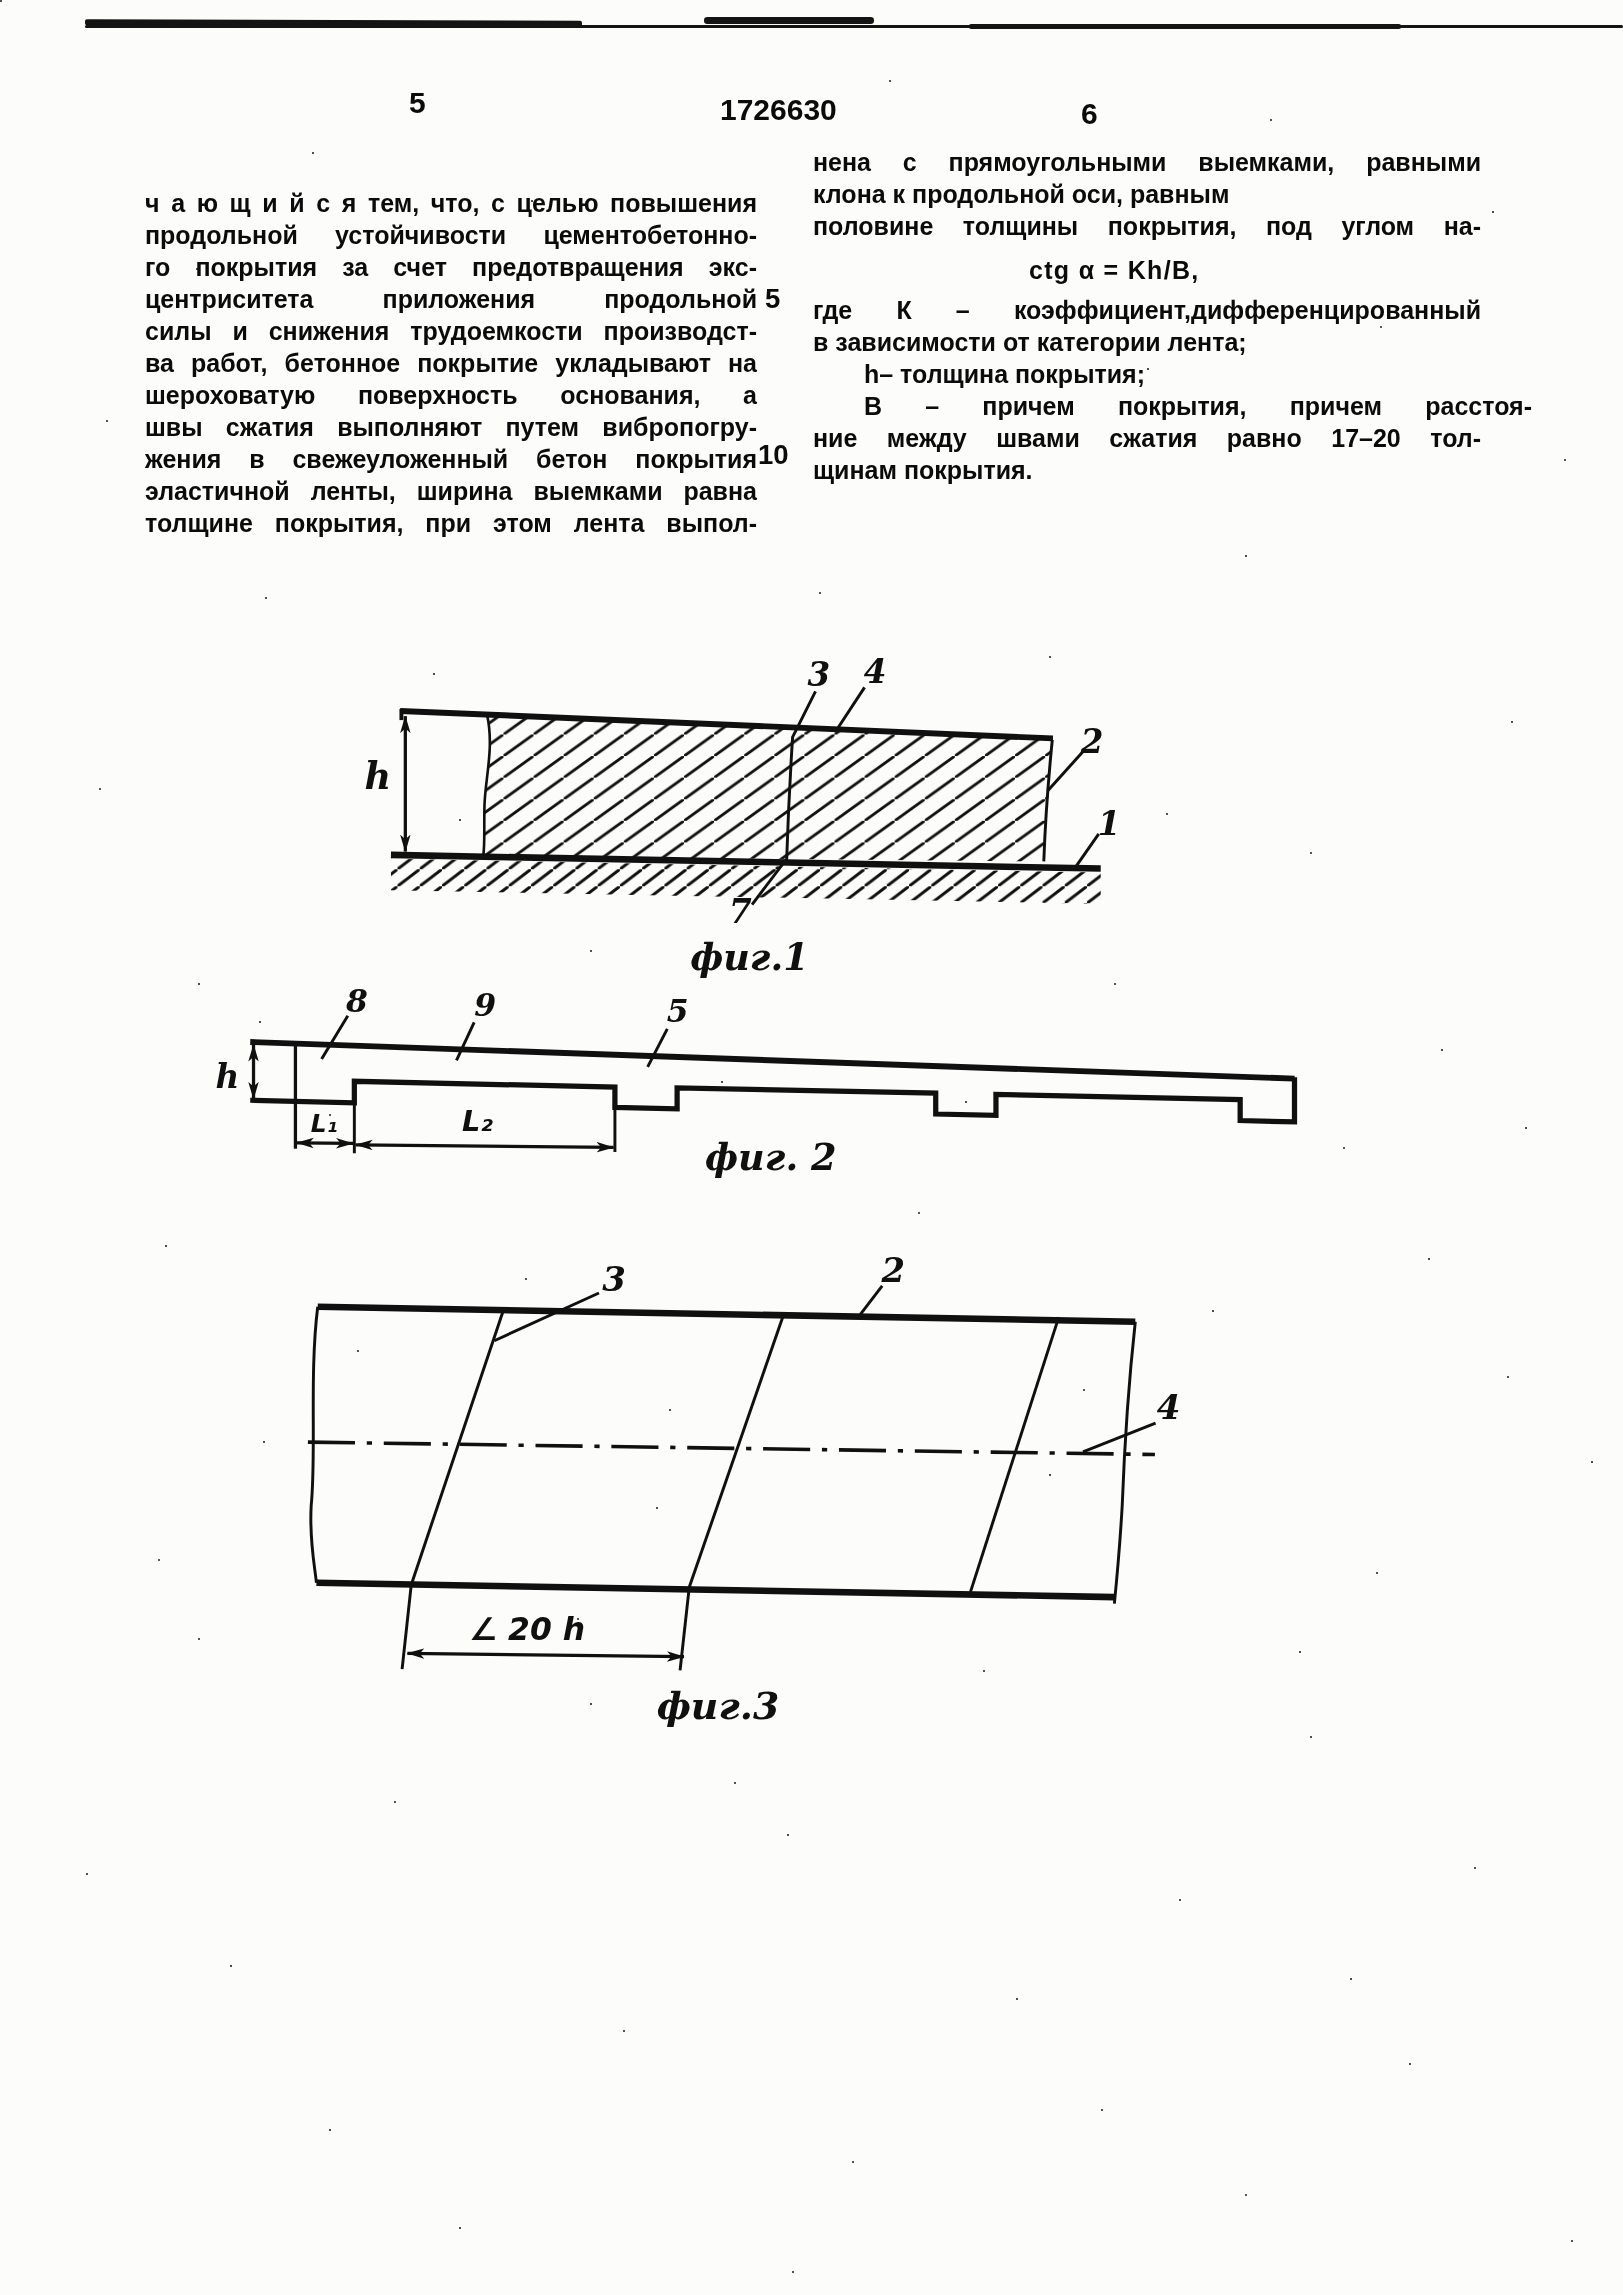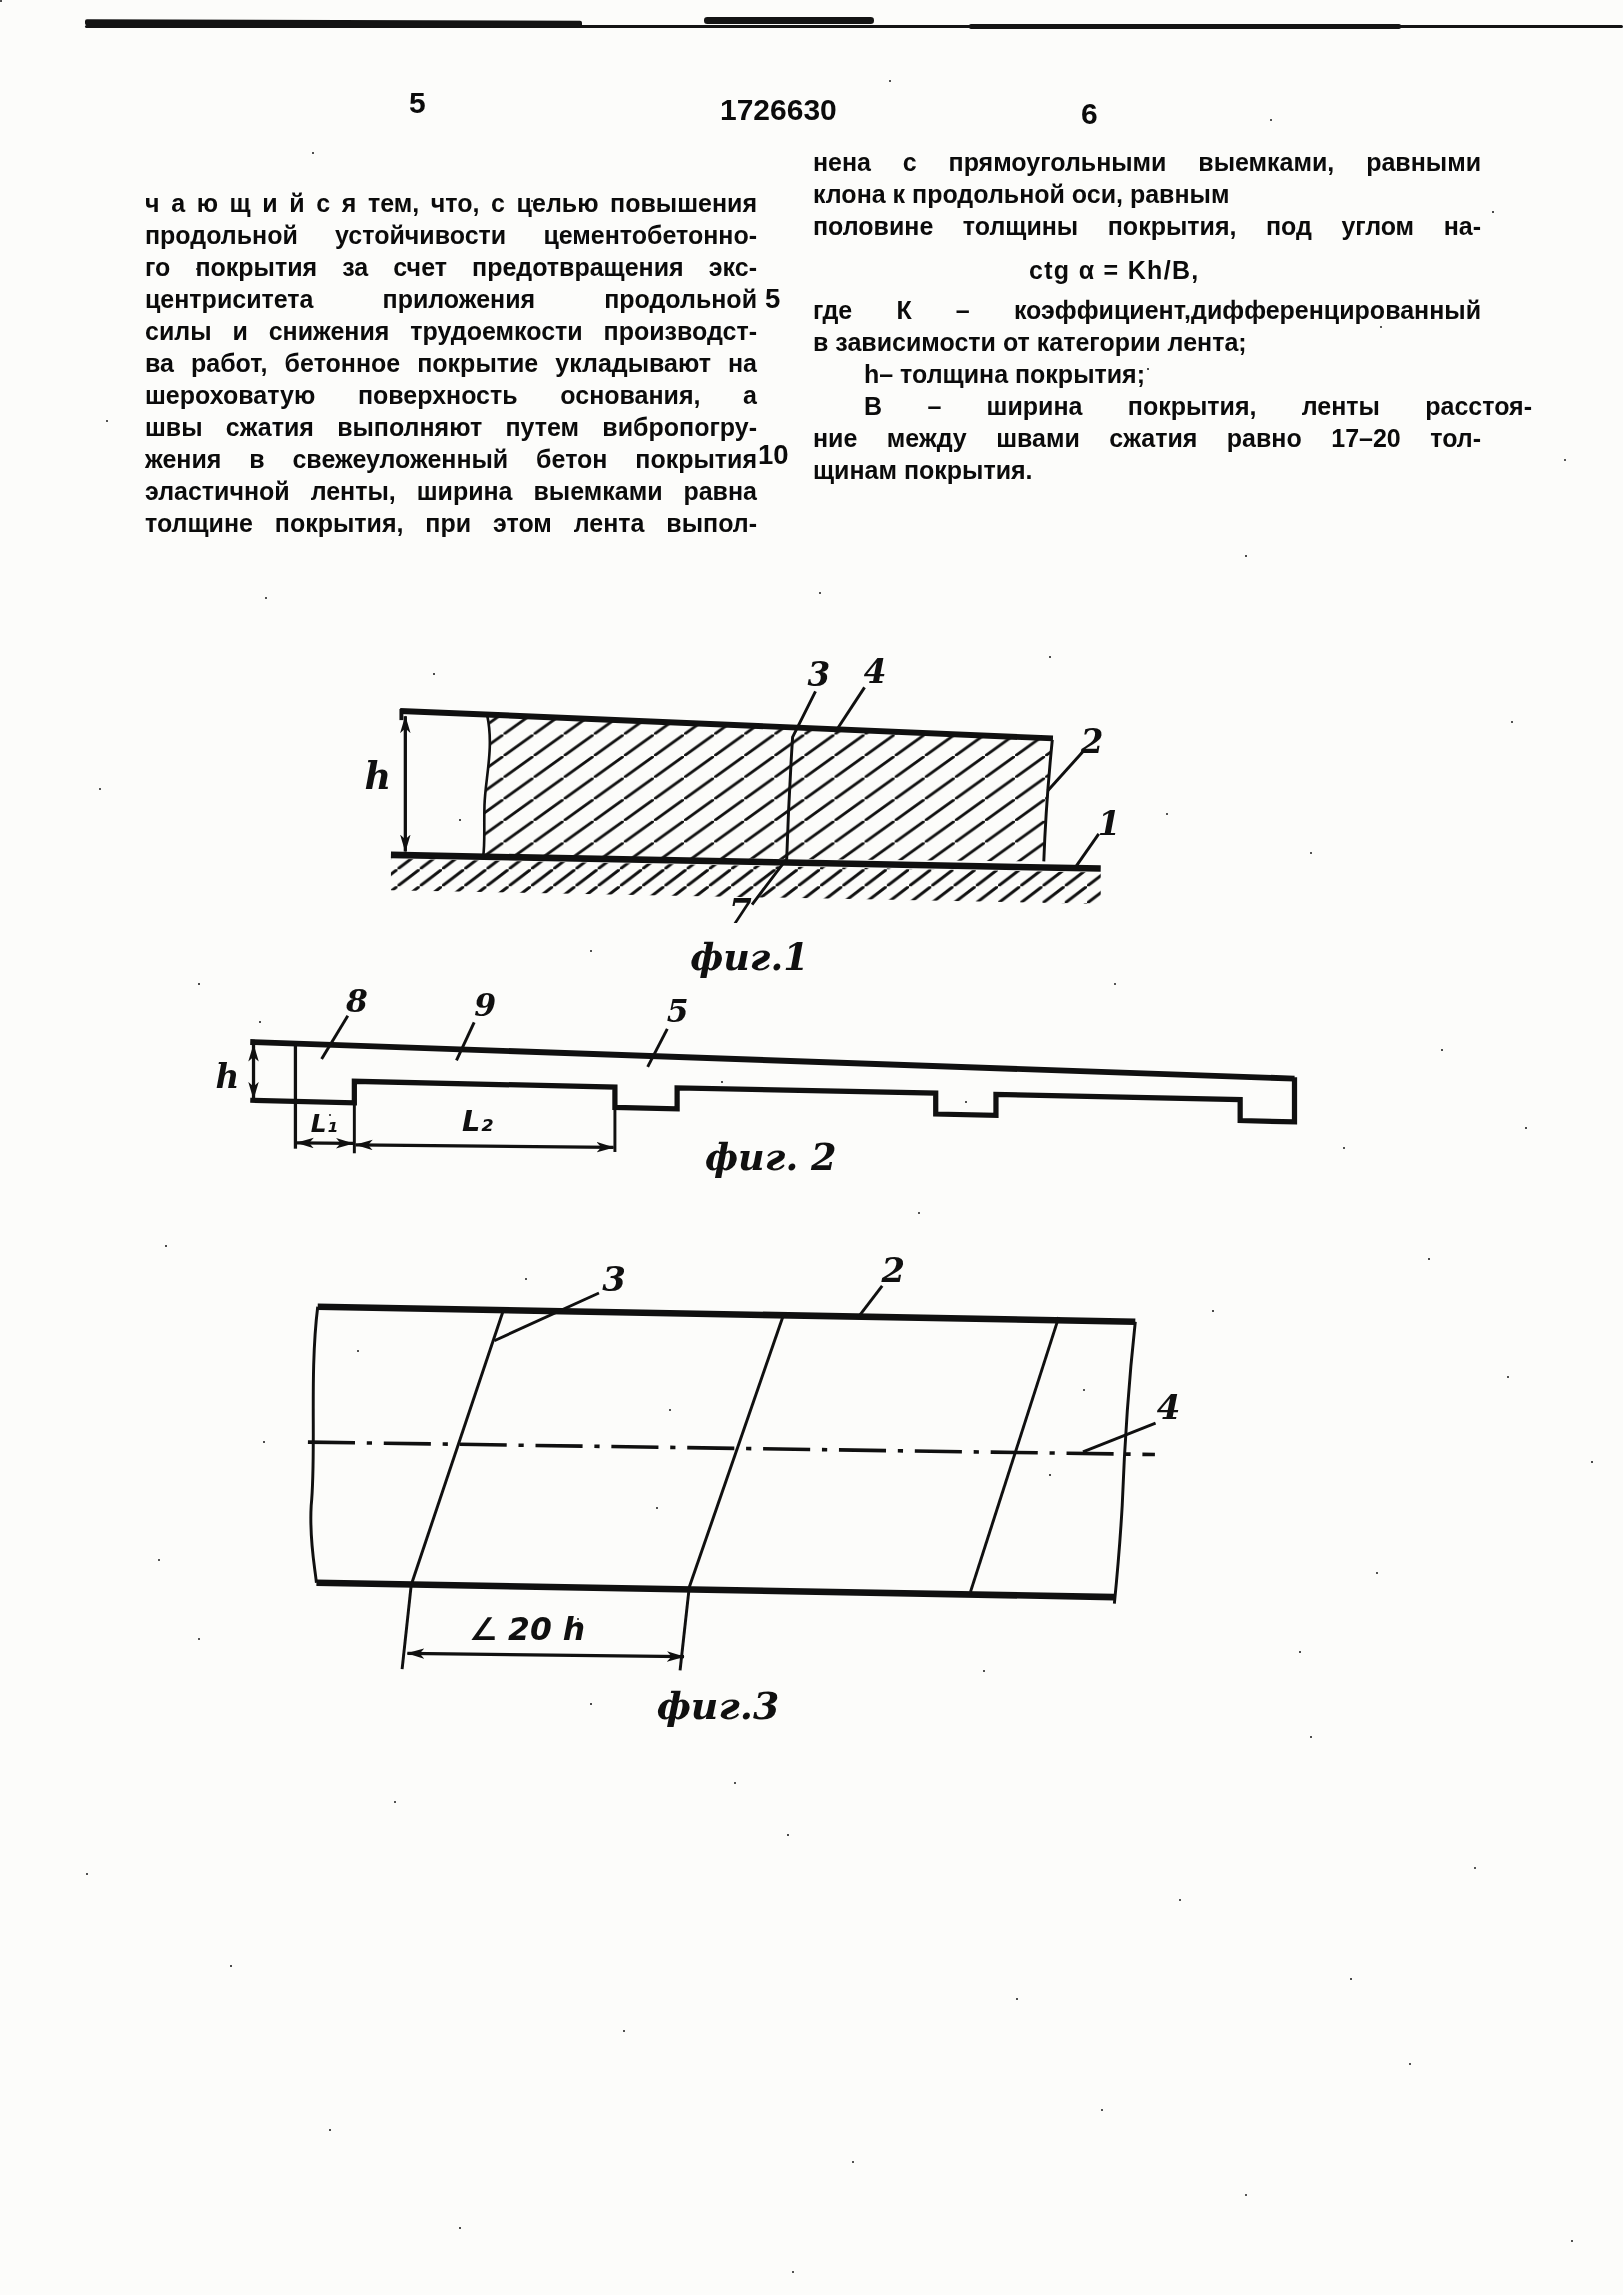--- a/index.html
+++ b/index.html
@@ -78,21 +78,21 @@
   <div class="gut" style="left:758px;top:439px;">10</div>
 
   <div class="col" style="left:813px;top:146px;width:668px;">
     <span class="tl">нена с прямоугольными выемками, равными</span>
     <span class="tl plain">клона к продольной оси, равным</span>
     <span class="tl">половине толщины покрытия, под углом на-</span>
     <span class="tl formula">ctg α = Kh/B,</span>
     <span class="tl">где К – коэффициент,дифференцированный</span>
     <span class="tl plain">в зависимости от категории лента;</span>
     <span class="tl plain ind">h– толщина покрытия;</span>
-    <span class="tl ind">В – ширина покрытия, ленты расстоя-</span>
+    <span class="tl ind">В – причем покрытия, причем расстоя-</span>
     <span class="tl">ние между швами сжатия равно 17–20 тол-</span>
     <span class="tl plain">щинам покрытия.</span>
   </div>
 
   <svg class="fig" style="left:353px;top:648px;" width="785" height="347" viewBox="0 0 1200 530">
     <defs>
       <marker id="ar" markerUnits="userSpaceOnUse" markerWidth="30" markerHeight="18" refX="26" refY="8" orient="auto-start-reverse">
         <path d="M0,0 L27,8 L0,16 L7,8 Z" fill="#101010"></path>
       </marker>
       <pattern id="hatchSlab" patternUnits="userSpaceOnUse" width="46" height="33">

